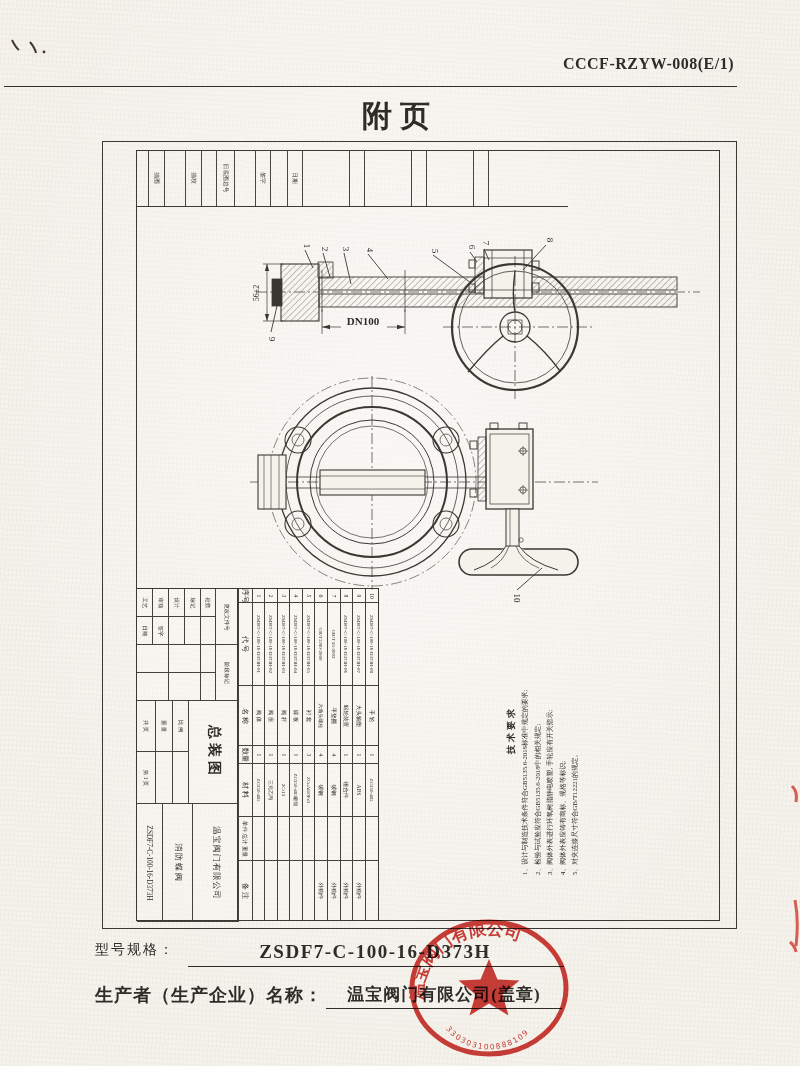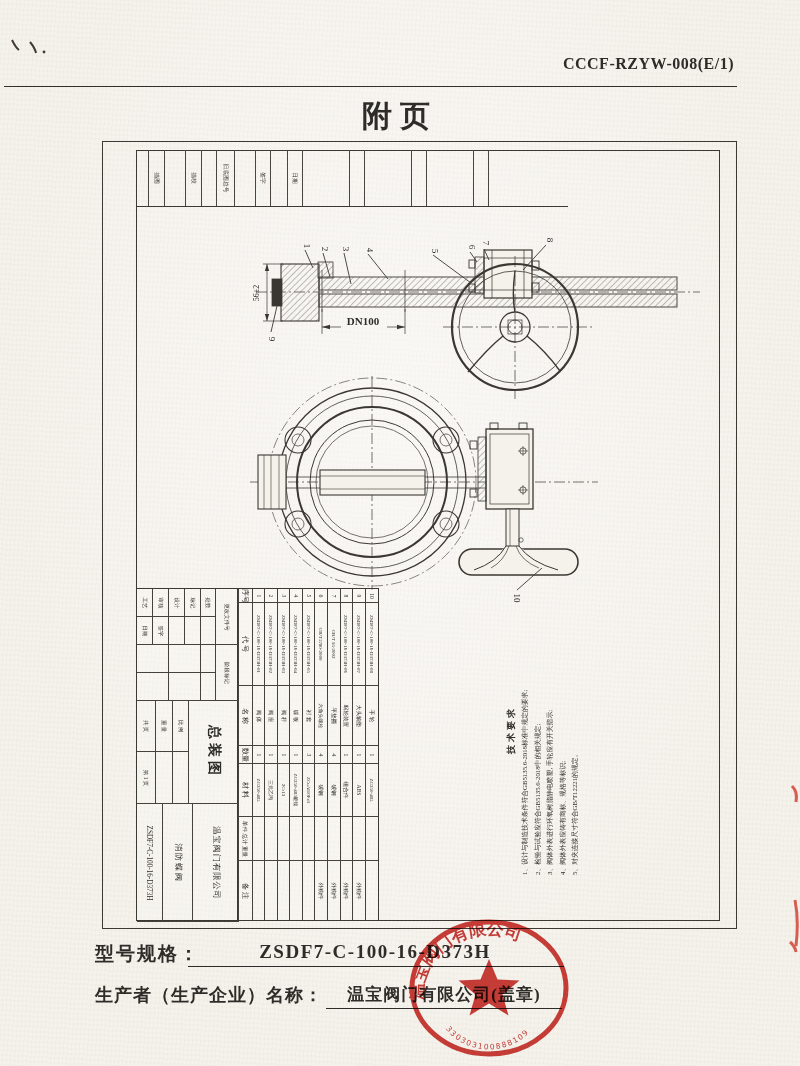--- a/index.html
+++ b/index.html
@@ -51,21 +51,21 @@
   .tblock .rt.lg{font-size:14px;font-weight:bold;transform:translate(-50%,-50%) rotate(90deg);letter-spacing:4px;}
   .tblock .rt.code{font-size:8.5px;transform:translate(-50%,-50%) rotate(90deg) scale(.85);}
   .tblock .rt.co{font-size:9px;transform:translate(-50%,-50%) rotate(90deg) scale(.92);letter-spacing:1px;}
   
   .notes-wrap{top:691px;left:399px;width:290px;height:78px;
     transform:rotate(-90deg);transform-origin:50% 50%;}
   .notes-head{text-align:center;font-size:9px;font-weight:bold;letter-spacing:3px;height:14px;}
   .notes-line{font-size:8.5px;transform:scale(.8);transform-origin:0 50%;
     white-space:nowrap;height:12.5px;line-height:12.5px;}
   
-  .f-label1{top:941px;left:95px;font-size:19px;font-weight:bold;letter-spacing:2px;}
+  .f-label1{top:941px;left:95px;font-size:14px;font-weight:normal;letter-spacing:2px;}
   .f-model{top:941px;left:190px;width:370px;text-align:center;font-size:19px;
     font-weight:bold;letter-spacing:1.5px;}
   .f-uline1{top:966px;left:188px;width:376px;border-bottom:1.6px solid #2e2c28;}
   .f-label2{top:983px;left:95px;font-size:18px;font-weight:bold;letter-spacing:1px;}
   .f-producer{top:983px;left:328px;width:232px;text-align:center;font-size:17px;
     font-weight:bold;letter-spacing:1px;}
   .f-uline2{top:1008px;left:326px;width:236px;border-bottom:1.6px solid #2e2c28;}
   svg{display:block;}
   .no-ptr{pointer-events:none;}
 </style>

